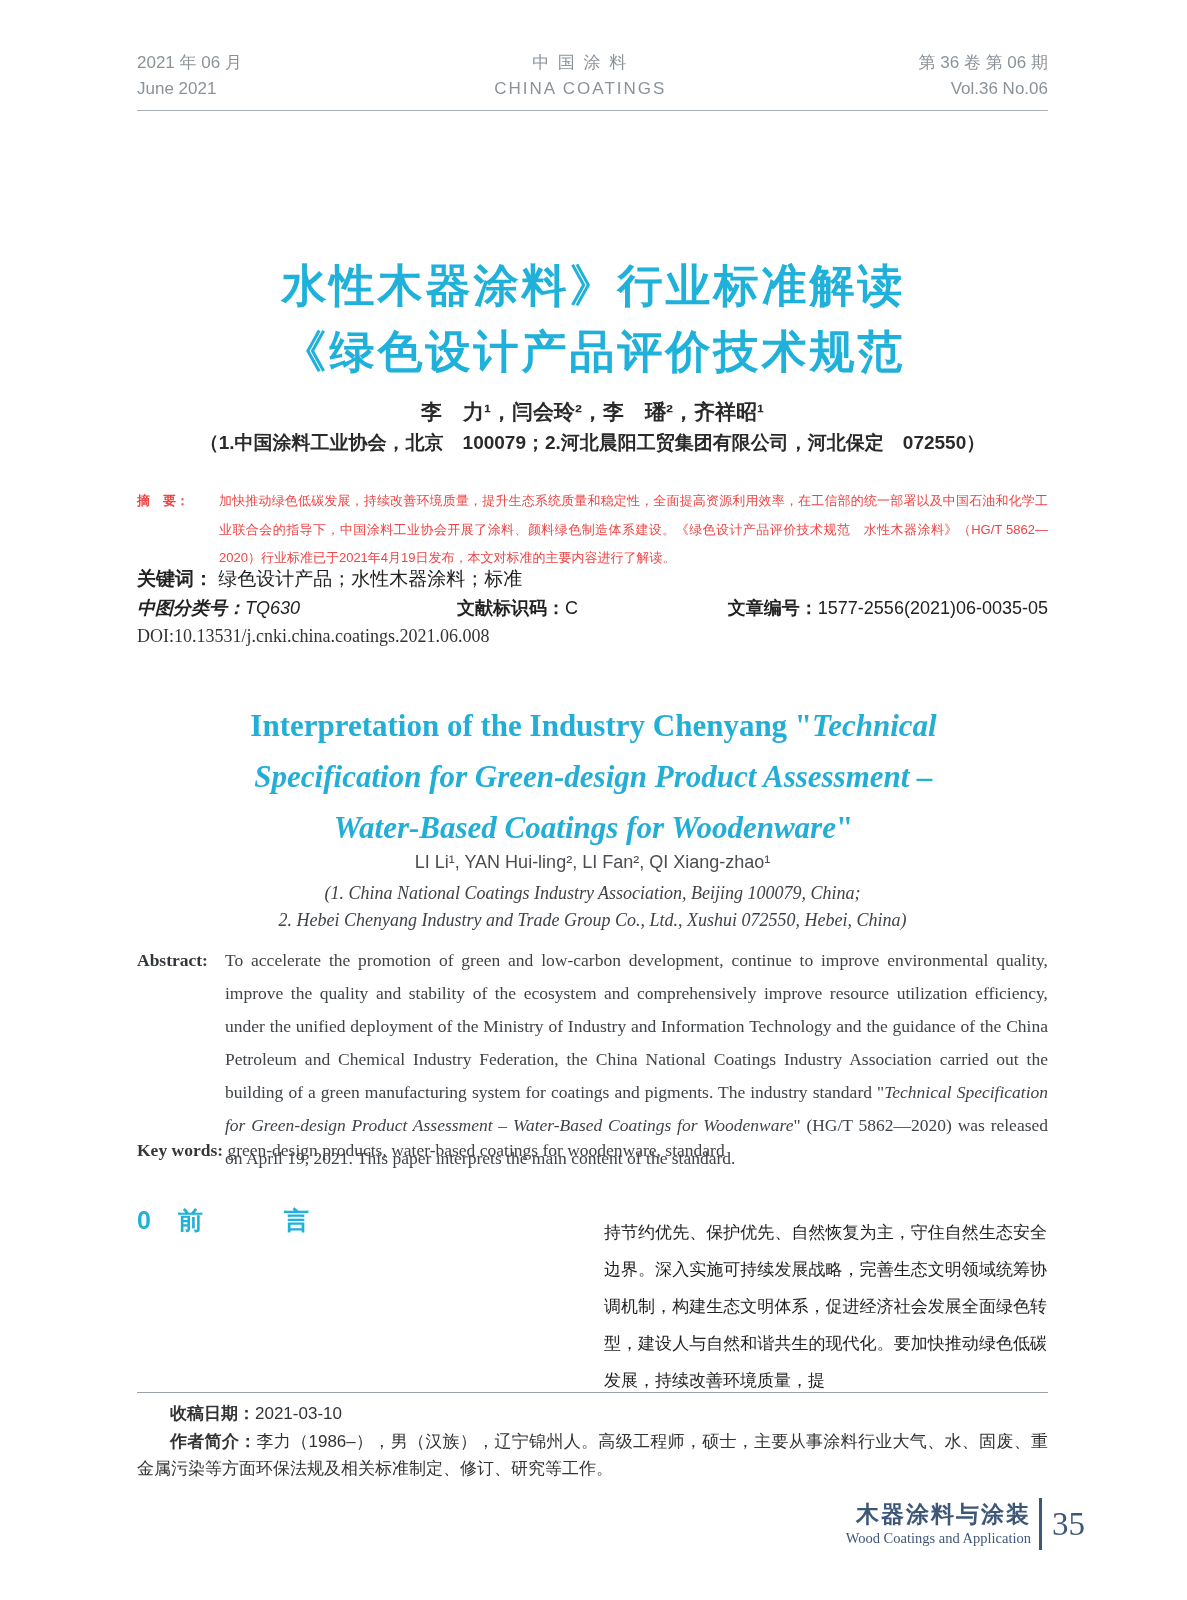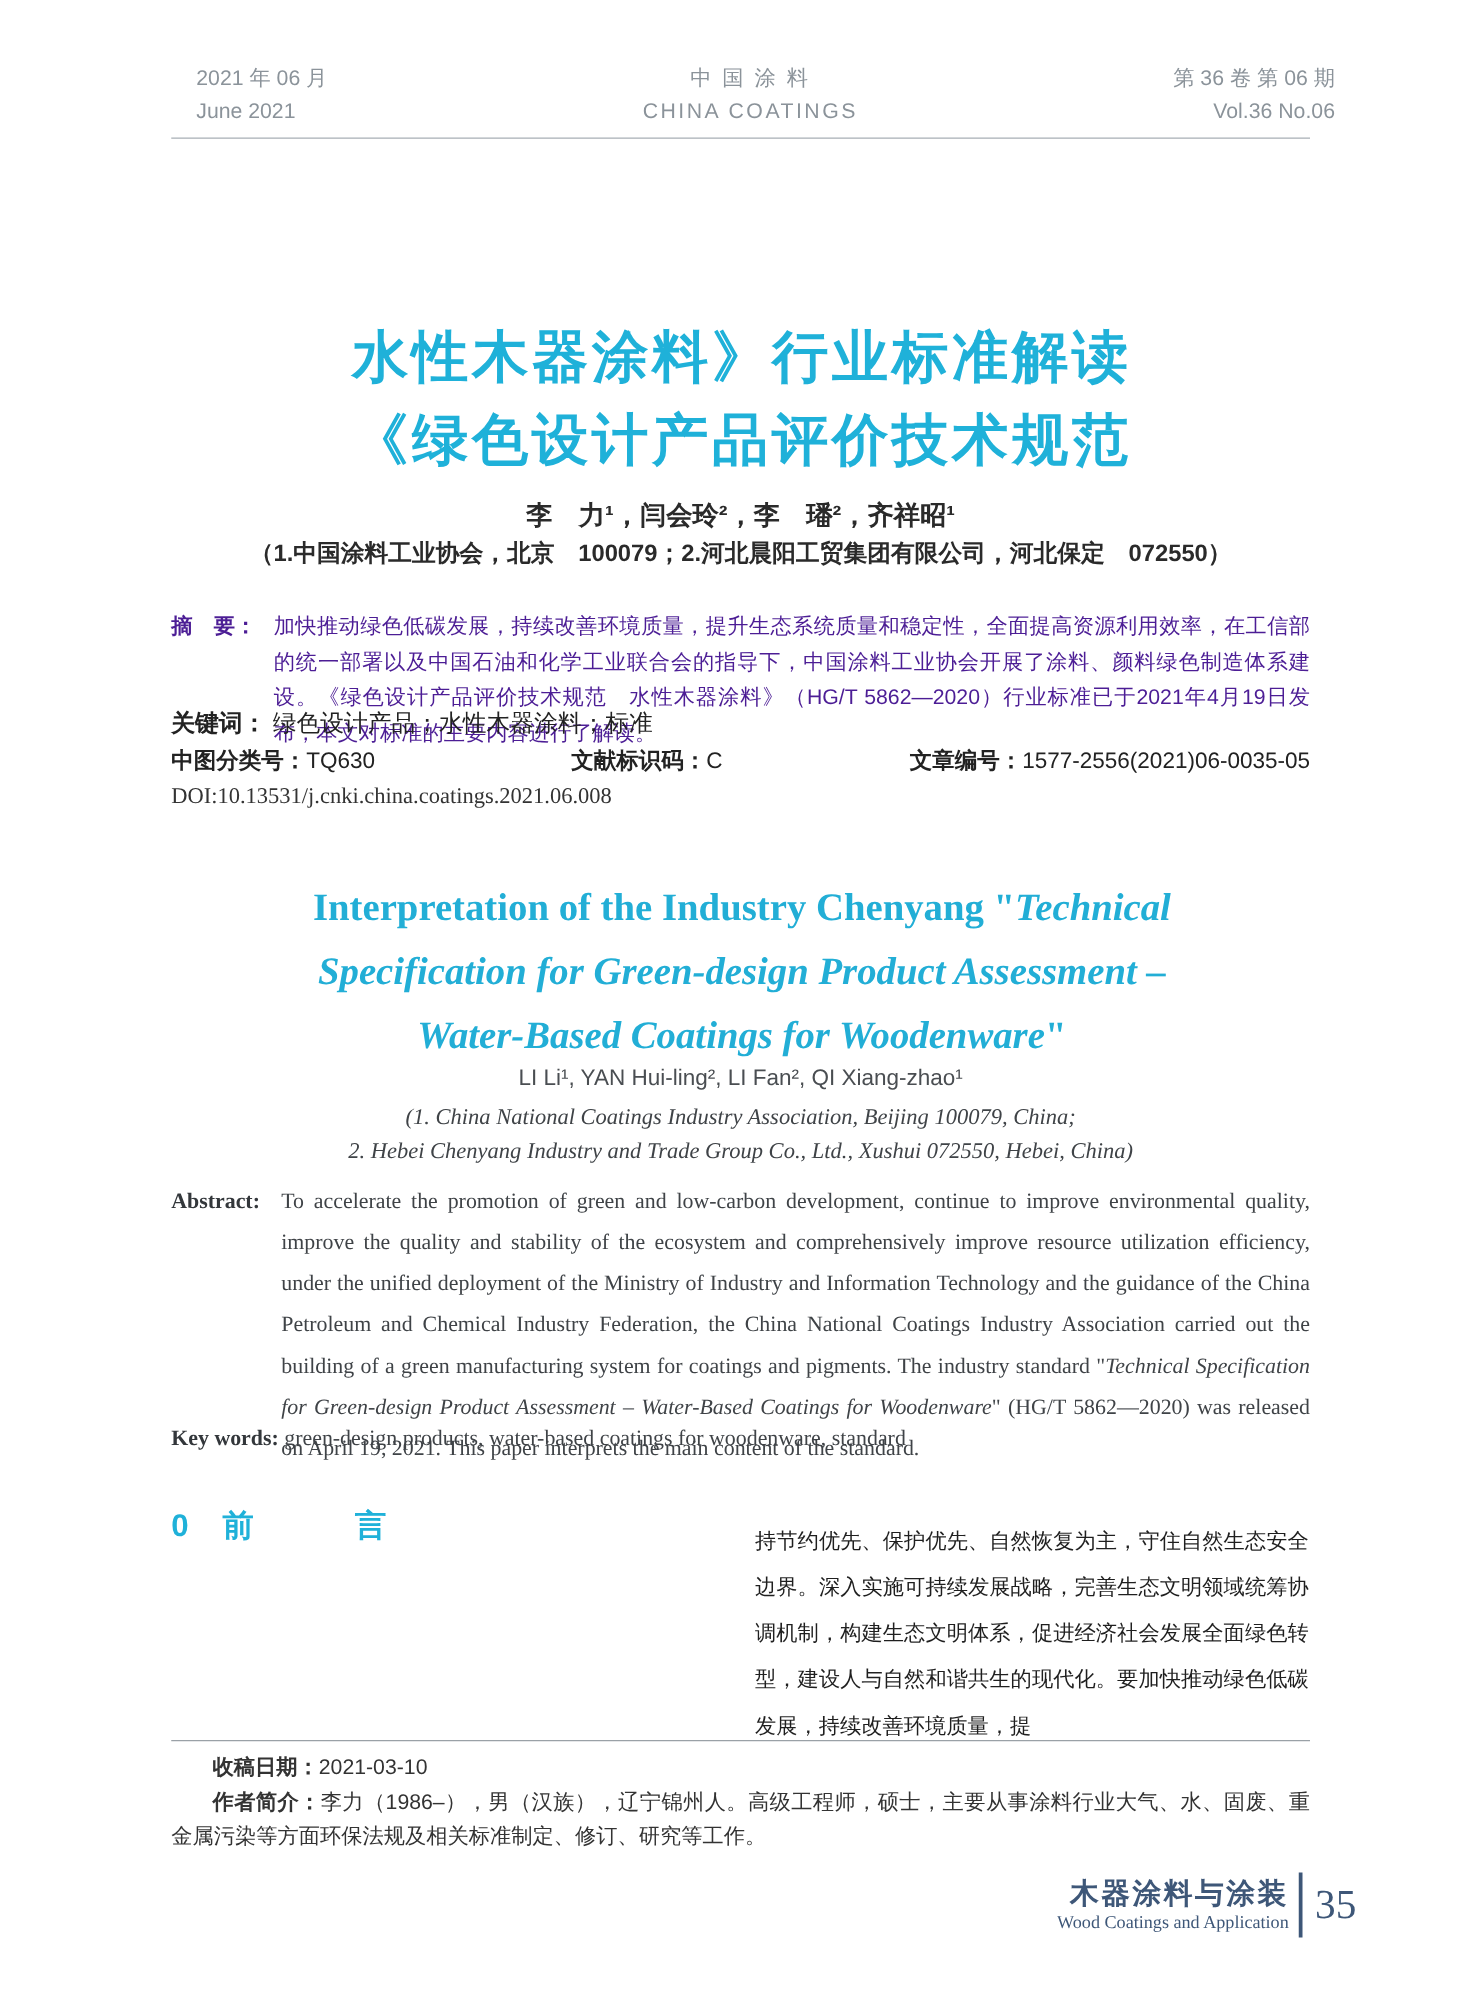--- a/index.html
+++ b/index.html
@@ -6,21 +6,21 @@
   html,body { background:#ffffff; }
   .page {
     position:relative; width:1187px; height:1600px; margin:0 auto;
     background:#ffffff; overflow:hidden;
     font-family:"Liberation Sans", sans-serif; color:#232323;
   }
   
   .journal-header {
     position:absolute; left:137px; top:50px; width:911px;
     display:flex; justify-content:space-between; align-items:flex-start;
-    color:#8b939a; font-size:17px; line-height:26px;margin-left:20px;
+    color:#8b939a; font-size:17px; line-height:26px;
   }
   .jh-cell { white-space:pre-line; }
   .jh-left  { text-align:left; }
   .jh-mid   { text-align:center; letter-spacing:2px; }
   .jh-right { text-align:right; }
   .header-rule {
     position:absolute; left:137px; top:110px; width:911px; height:1px;
     background:#a8afb5;
   }
   
@@ -33,36 +33,36 @@
     position:absolute; left:137px; top:398px; width:911px;
     text-align:center; font-size:21px; font-weight:bold; color:#2a2a2a;
   }
   .affil-cn {
     position:absolute; left:137px; top:430px; width:911px;
     text-align:center; font-size:19px; font-weight:600; color:#2a2a2a;
   }
   
   .abstract-cn {
     position:absolute; left:137px; top:487px; width:911px;
-    padding-left:82px; font-size:17px; line-height:28.5px;
-    text-align:justify; color:#4c1d95;
+    padding-left:82px; font-size:13px; line-height:28.5px;
+    text-align:justify; color:#ef4444;
   }
   .abstract-cn .hang-label { position:absolute; left:0; top:0; font-weight:bold; }
   .keywords-cn {
     position:absolute; left:137px; top:566px; width:911px;
     font-size:19px; color:#222;
   }
   .keywords-cn .kw-label { font-weight:bold; }
   
   .meta-row {
     position:absolute; left:137px; top:596px; width:911px; height:26px;
     font-size:18px; color:#222;
   }
   .meta-item { position:absolute; top:0; white-space:nowrap; }
-  .meta-clc  { left:0; }
+  .meta-clc  { left:0;font-style:italic; }
   .meta-code { left:320px; }
   .meta-id   { right:0; }
   .meta-label { font-weight:bold; }
   .doi-line {
     position:absolute; left:137px; top:626px; width:911px;
     font-family:"Liberation Serif", serif; font-size:18px; color:#333;
   }
   
   .title-en {
     position:absolute; left:100px; top:700px; width:987px;

